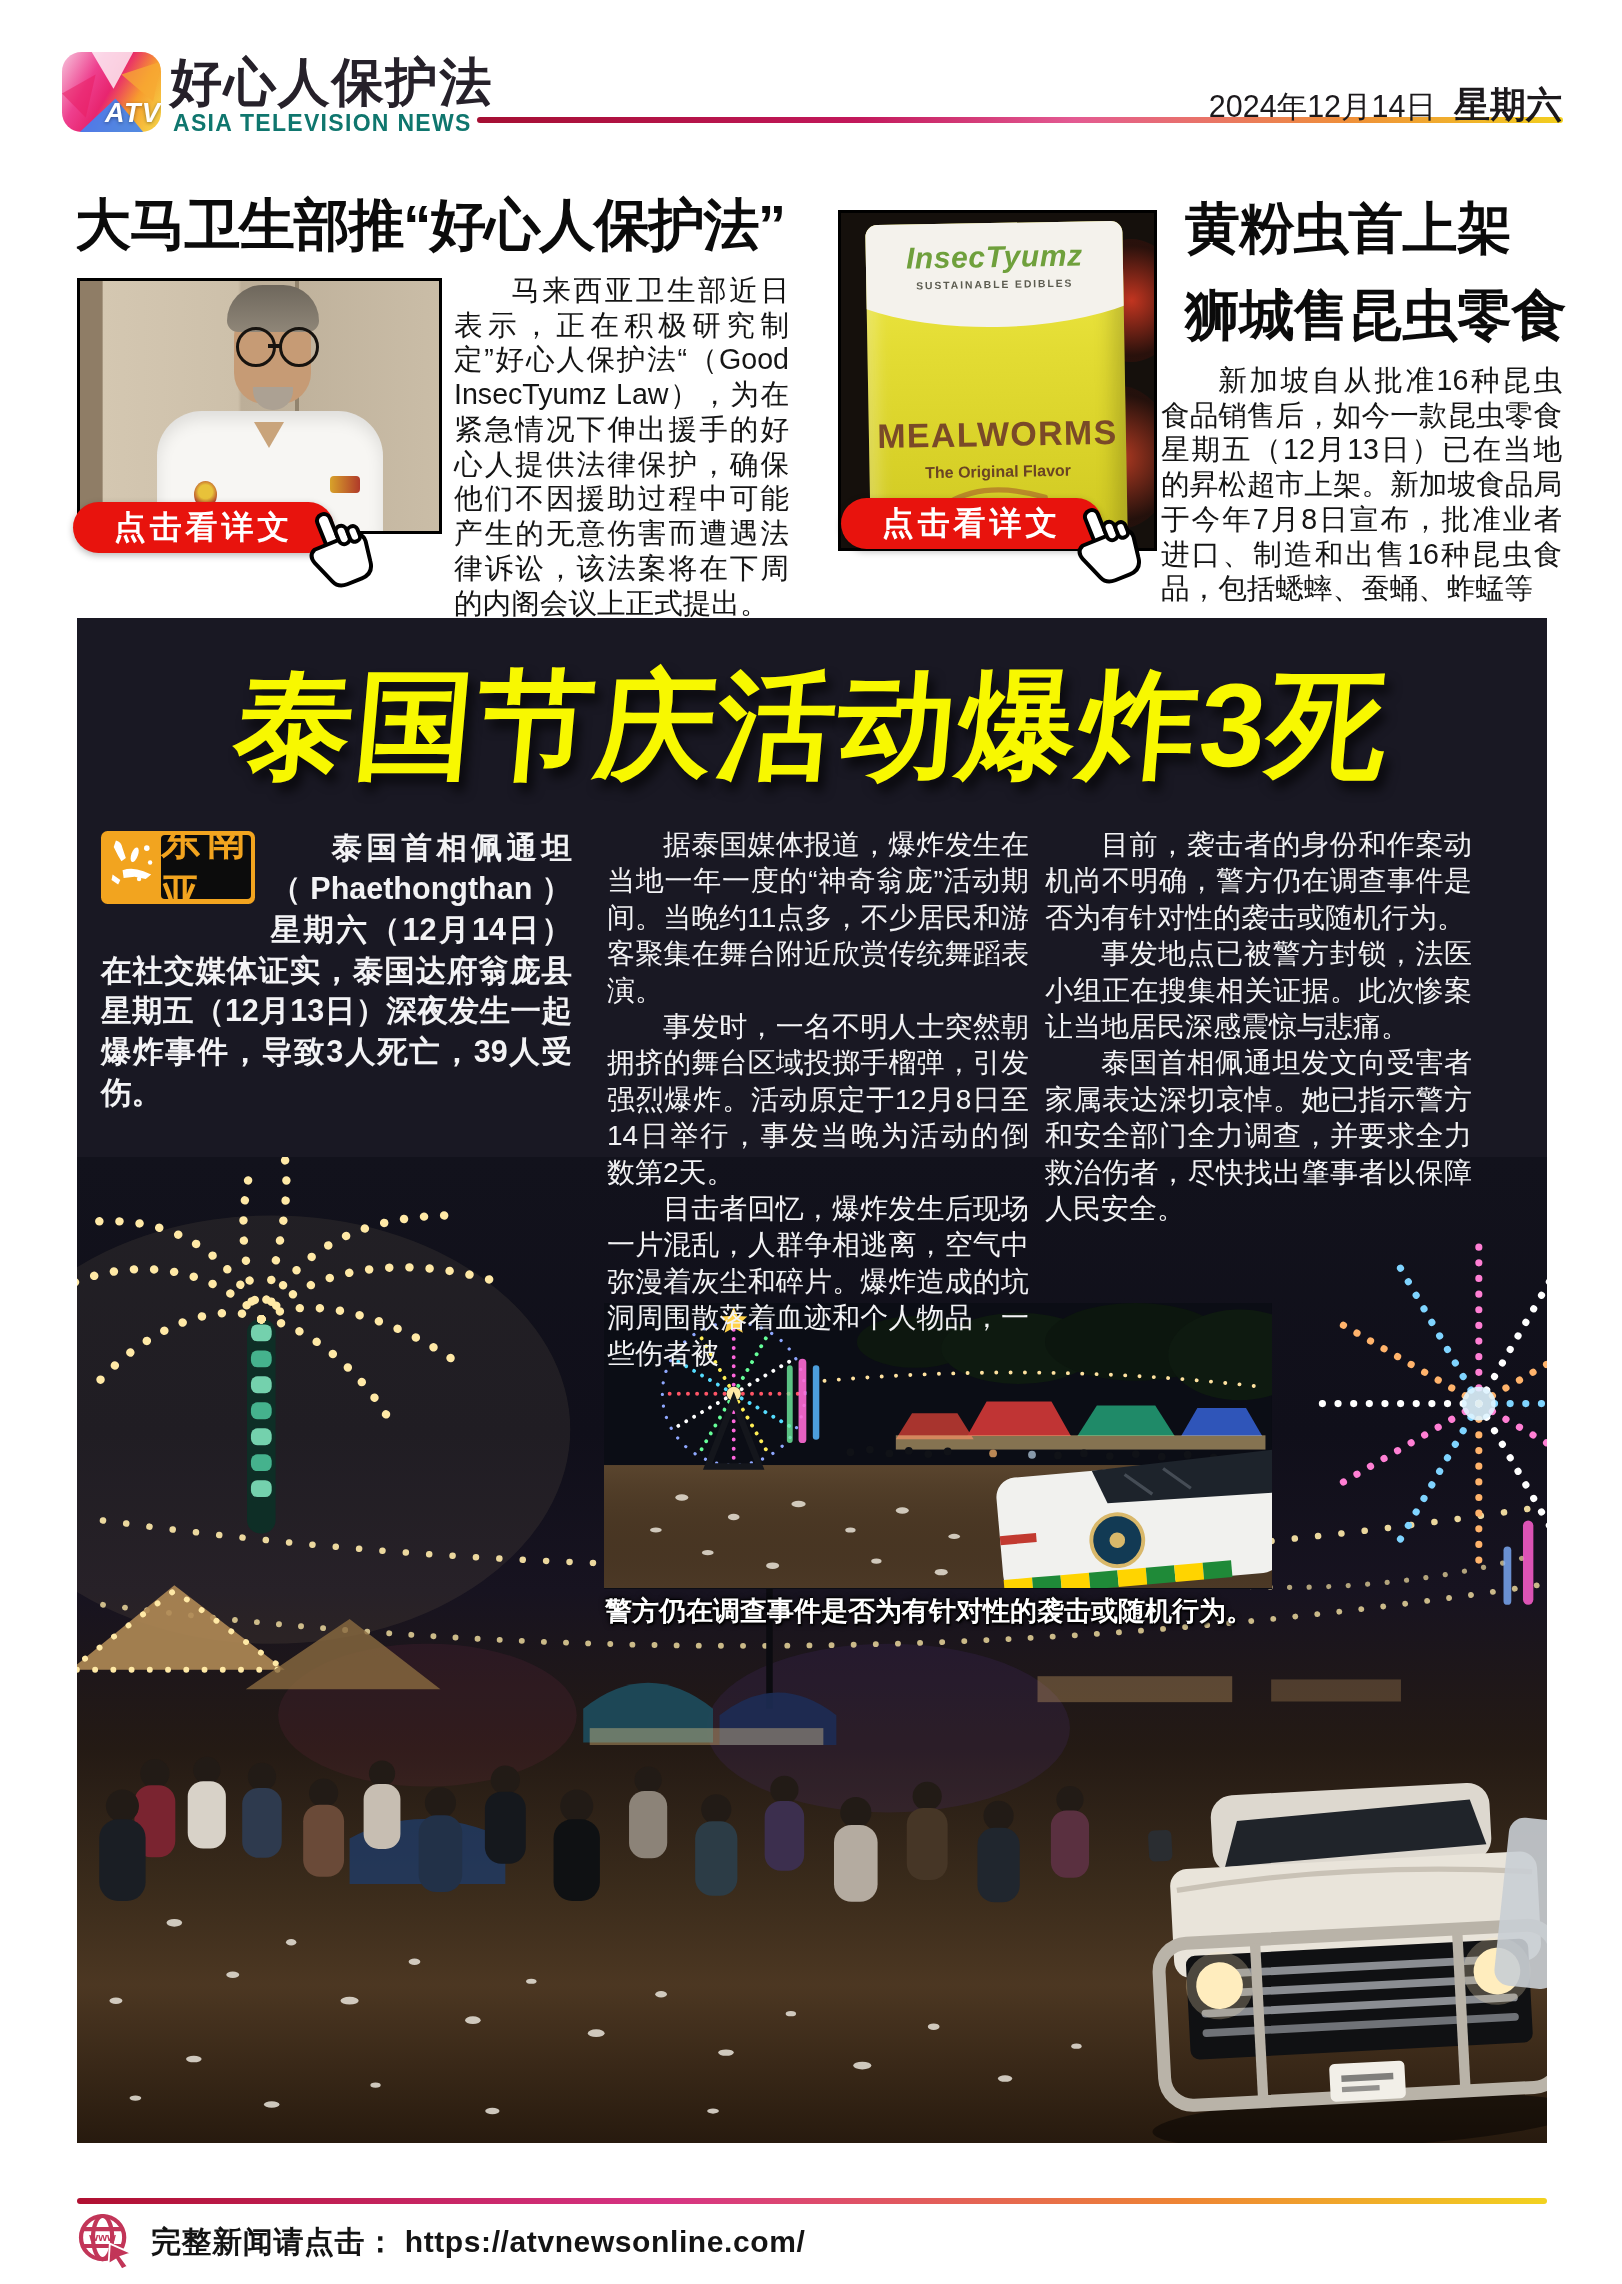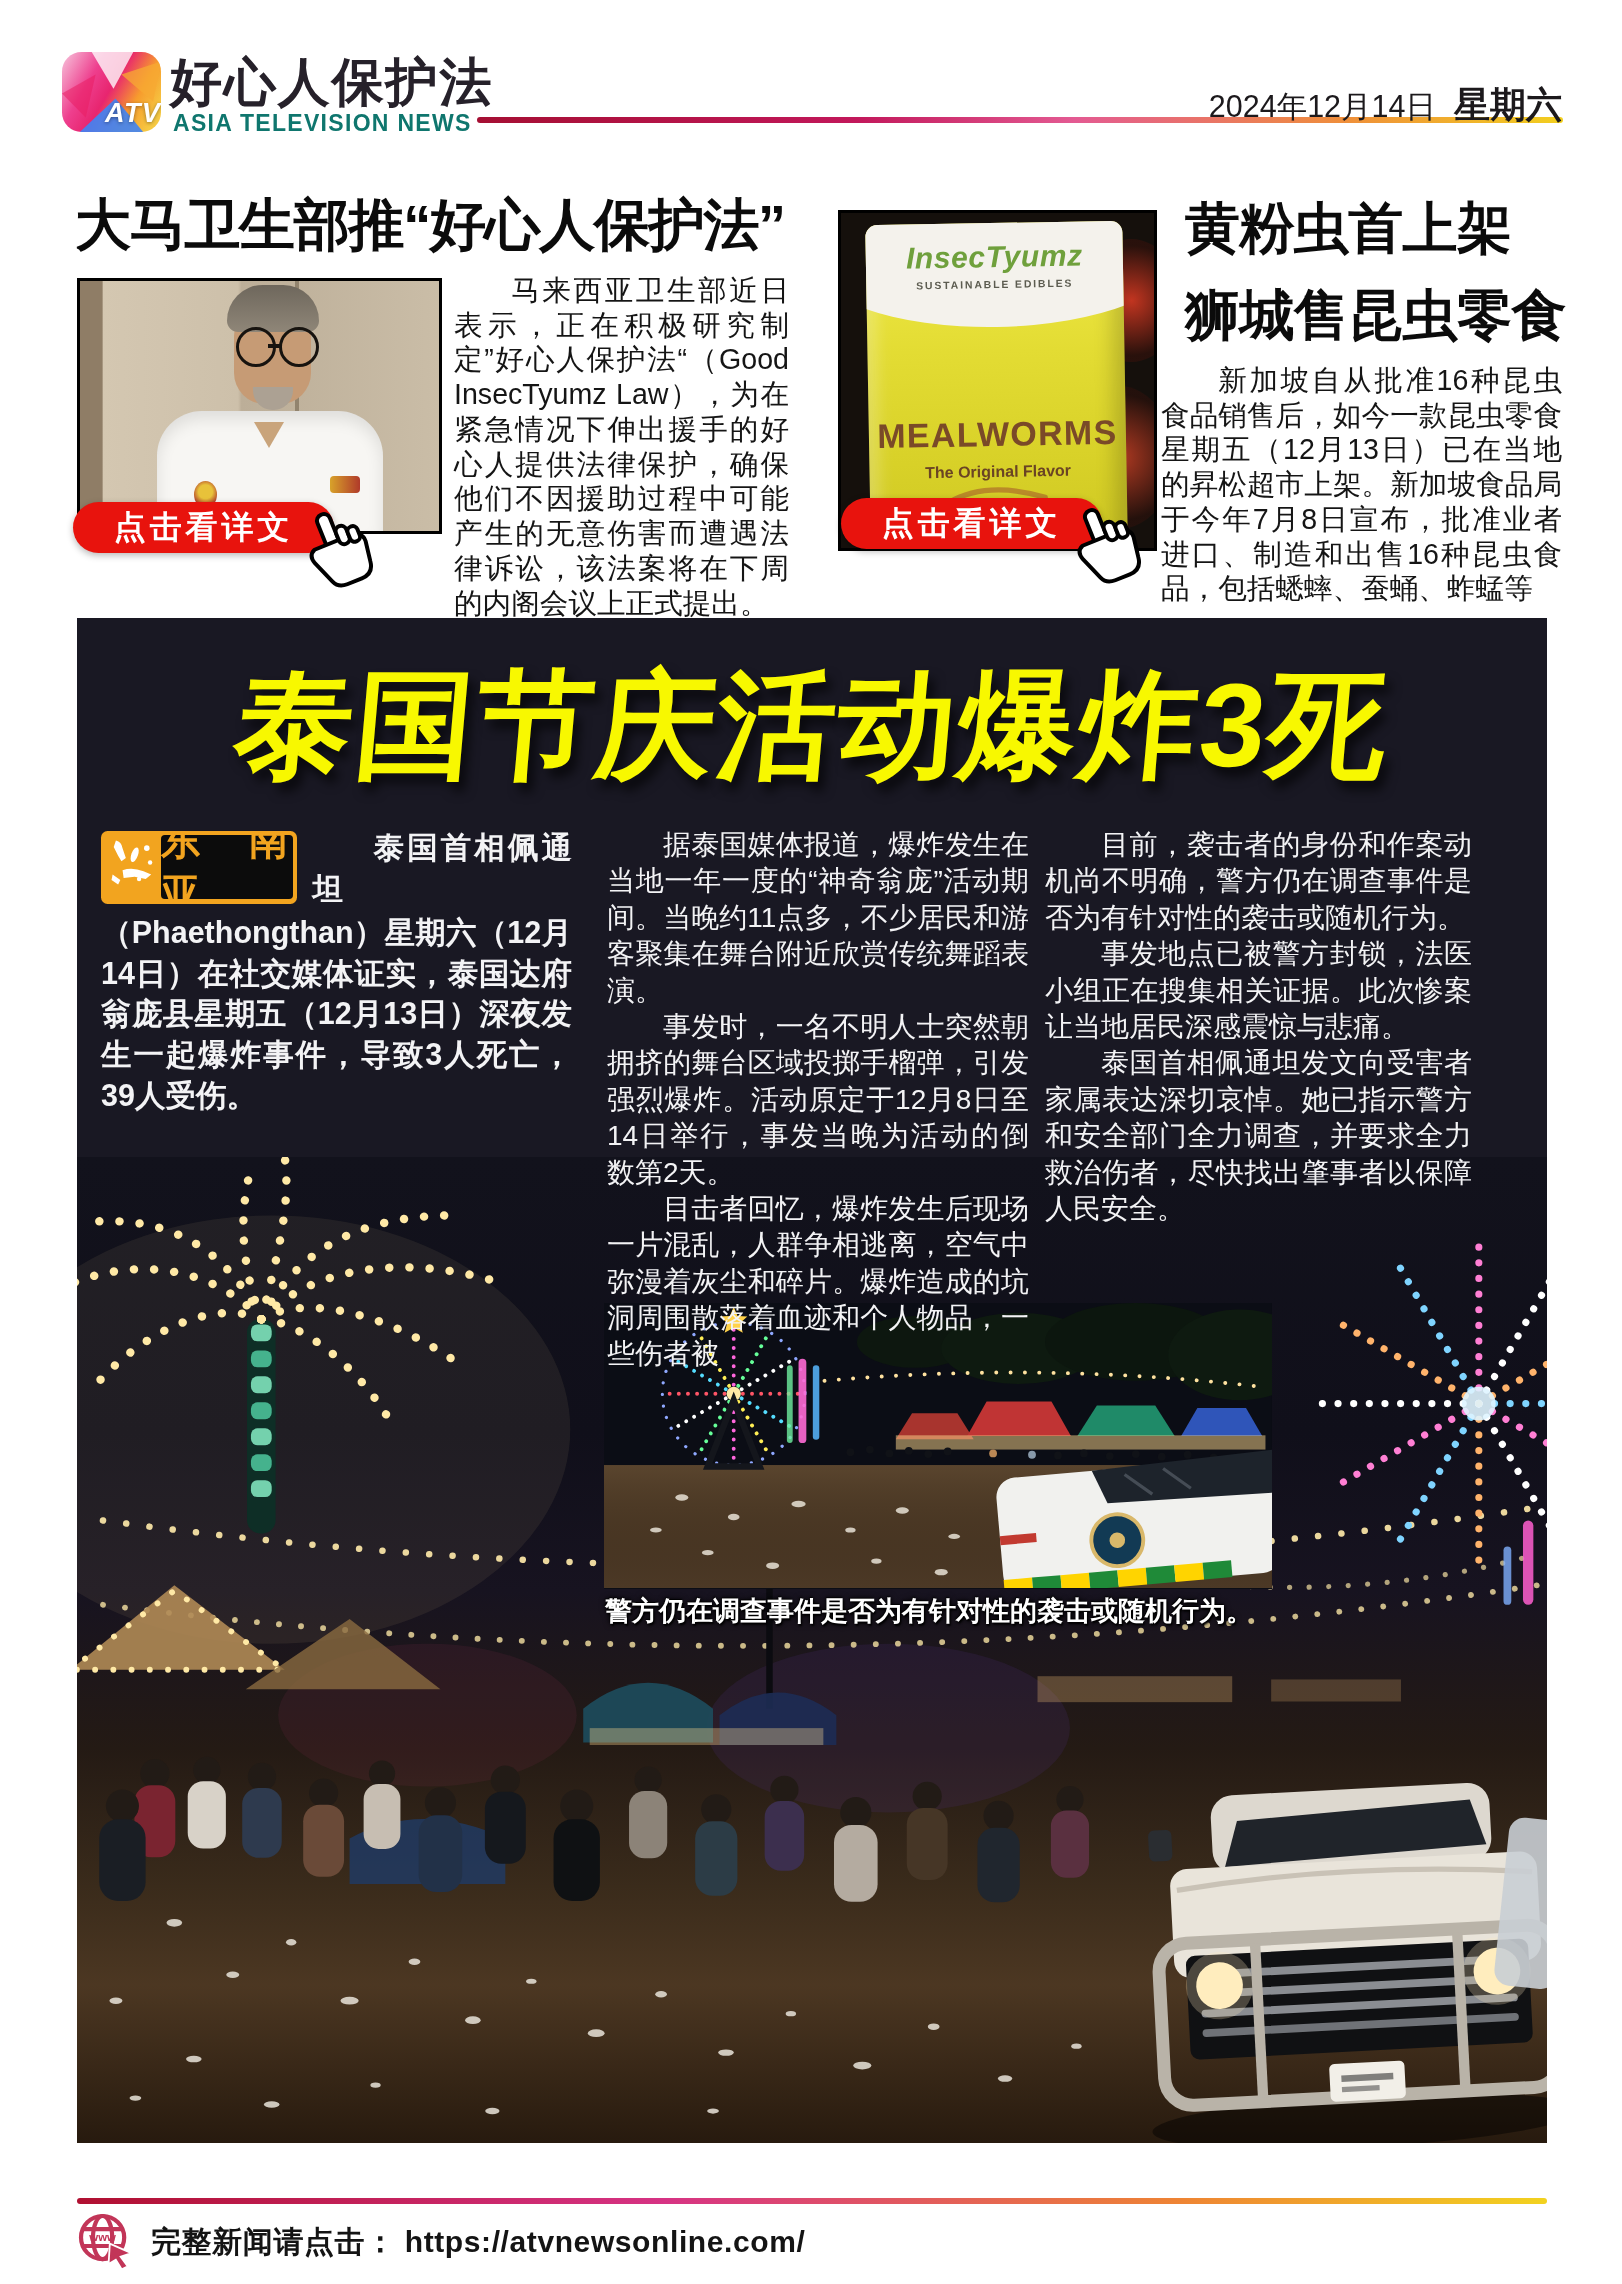--- a/index.html
+++ b/index.html
@@ -84,21 +84,21 @@
   .panel-headline{position:absolute;left:0;right:0;top:28.6px;text-align:center;font-size:118px;font-weight:900;
                   color:#f8f800;letter-spacing:2.6px;transform:skewX(-5deg);white-space:nowrap;
                   text-shadow:6.5px 9px 10.4px rgba(0,0,0,.65);}
   .col{position:absolute;top:209px;color:#f3f3f5;text-align:justify;}
   .col1{left:24px;width:471px;font-size:30.5px;font-weight:700;line-height:1.34;}
   .col2{left:530px;width:422px;font-size:28px;line-height:1.3;}
   .col3{left:968px;width:427px;font-size:28px;line-height:1.3;}
   .col p{margin:0;text-indent:2em;}
   .col p.noind{text-indent:0;}
   .lede{margin:0;}
-  .badge{float:left;width:196px;height:73px;margin:3.9px 15.6px 7.8px 0;background:#f2a41f;border-radius:6.5px;
+  .badge{float:left;width:154px;height:73px;margin:3.9px 15.6px 7.8px 0;background:#f2a41f;border-radius:6.5px;
          display:flex;align-items:stretch;overflow:hidden;}
   .badge-map{width:60px;position:relative;}
   .badge-map svg{position:absolute;inset:5.2px;}
   .badge-label{flex:1;margin:4.5px 4.5px 4.5px 0;background:#0c0c0c;border-radius:3.9px;display:flex;align-items:center;
                justify-content:center;color:#f2a41f;font-size:40px;font-weight:900;letter-spacing:3.9px;text-indent:0;}
 
   .bigphoto{position:absolute;left:0;top:539px;width:1470px;height:986px;overflow:hidden;
             background:linear-gradient(180deg,#12121c 0%,#100f1a 28%,#171320 44%,#241a14 60%,#3a2b1b 74%,#4c3722 84%,#271a0e 100%);}
   .bigphoto svg{position:absolute;inset:0;}
   .inset{position:absolute;left:527px;top:685px;width:668px;height:286px;overflow:hidden;background:#0b0d15;}

